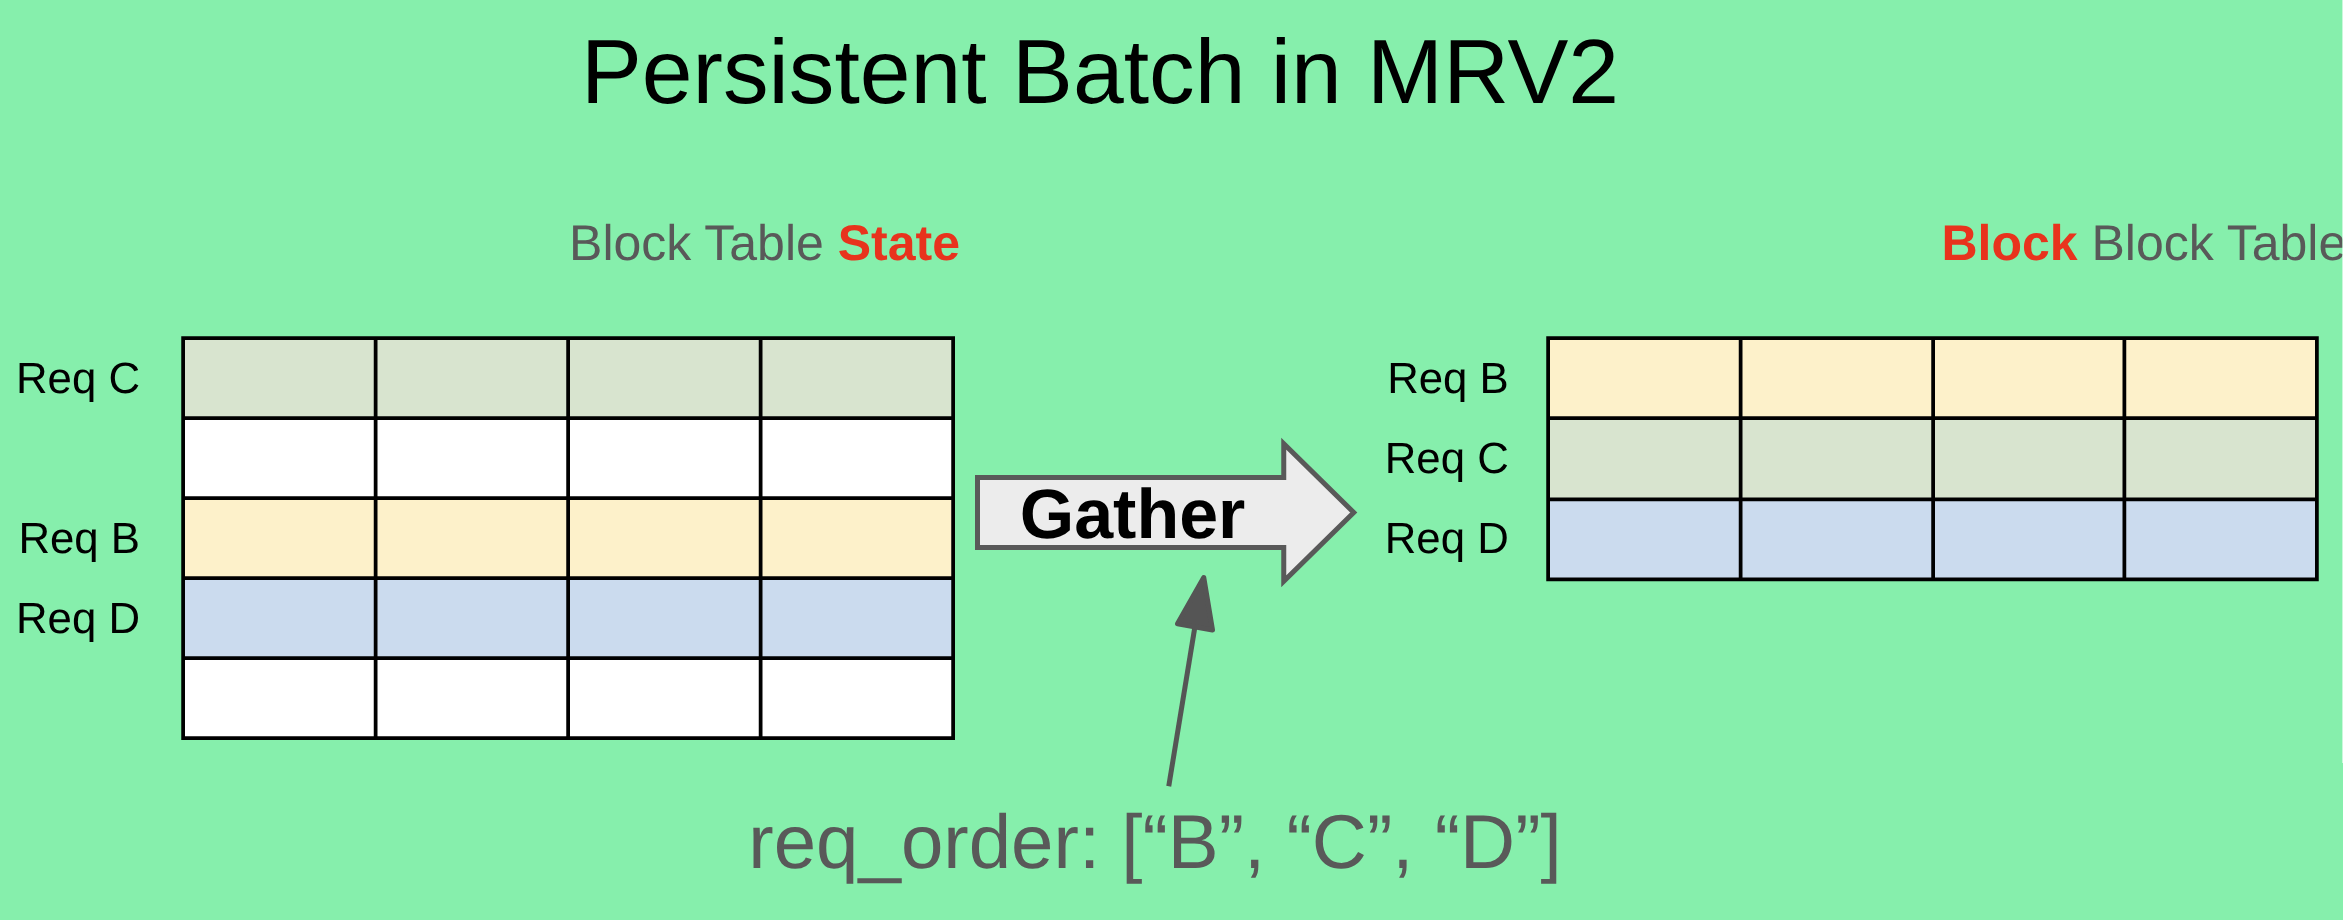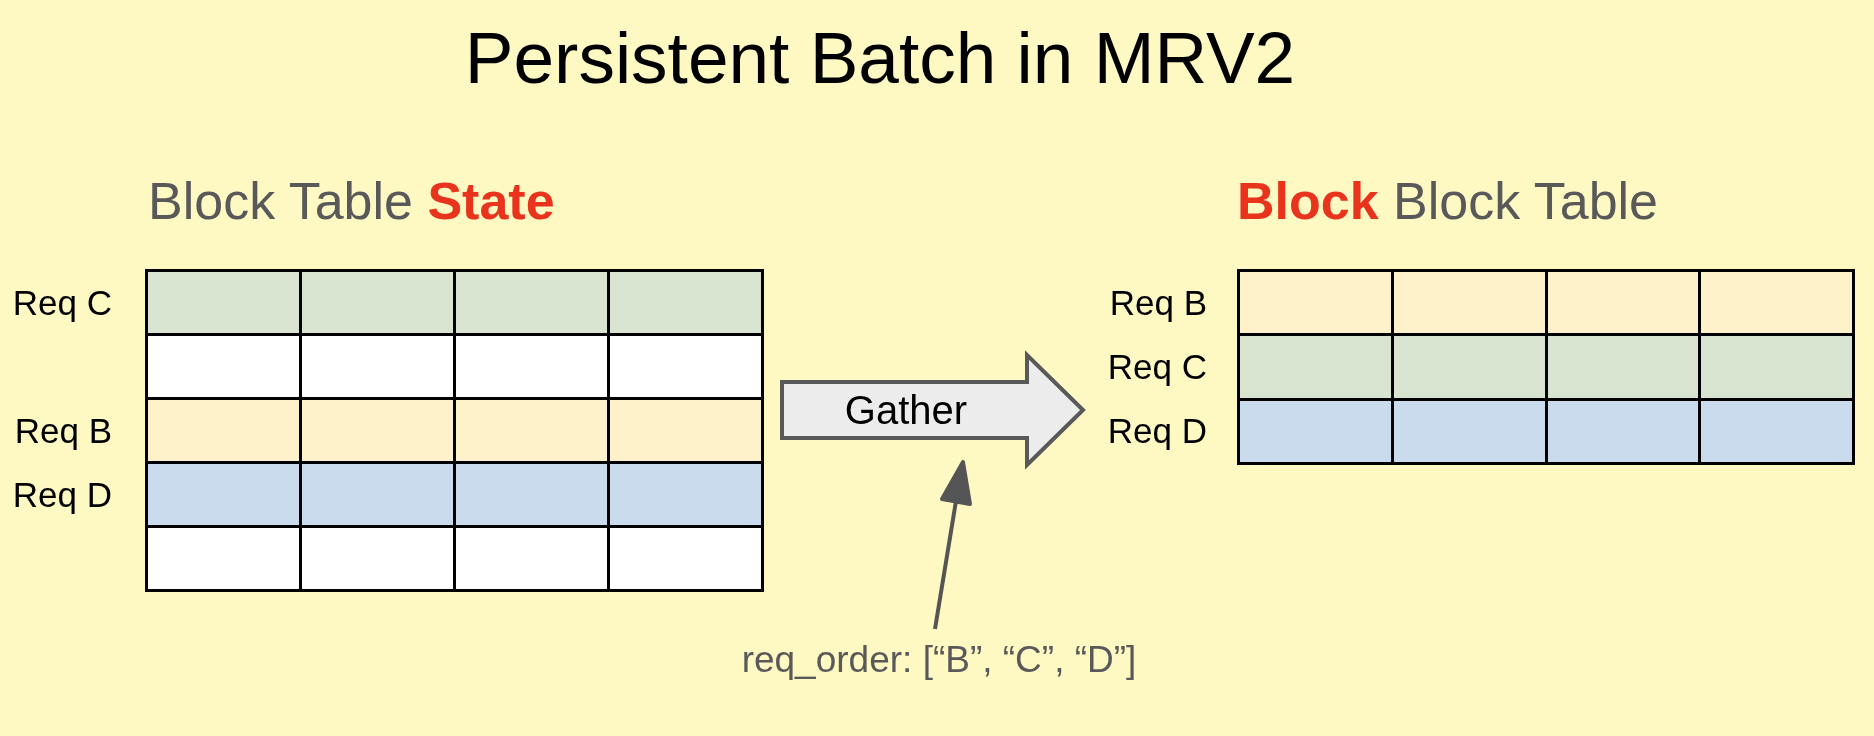--- a/index.html
+++ b/index.html
@@ -1,30 +1,30 @@
 <!DOCTYPE html>
 <html><head>
 <meta charset="utf-8">
 <style>
   html,body{margin:0;padding:0;background:#fff;}
   .canvas{
     position:relative;
     width:1874px;height:736px;
-    background:#fef9c3;
+    background:#86efac;
     overflow:hidden;
     font-family:"Liberation Sans", sans-serif;
   }
   .main-title{
     position:absolute;left:380px;top:16px;width:1000px;
     font-size:73px;line-height:1.15;text-align:center;color:#000;
     white-space:nowrap;
   }
   .section-title{
     position:absolute;top:172px;
-    font-size:52px;line-height:1.15;text-align:left;
+    font-size:40px;line-height:1.15;text-align:right;
     white-space:nowrap;
   }
   .section-title.left{left:148px;width:620px;}
   .section-title.right{left:1237px;width:640px;}
   .section-title .hl{font-weight:700;}
   .block-table{
     position:absolute;display:grid;gap:3px;padding:3px;
     background:#000;box-sizing:border-box;
   }
   .state-table{left:145px;top:269px;width:619px;height:323px;}
@@ -32,25 +32,25 @@
   .cell{width:100%;height:100%;}
   .row-label{
     position:absolute;height:40px;width:170px;
     display:flex;align-items:center;justify-content:flex-end;
     font-size:35px;color:#000;white-space:nowrap;
   }
   .overlay{position:absolute;left:0;top:0;pointer-events:none;}
   .gather-label{
     position:absolute;left:785px;top:382px;width:242px;height:56px;
     display:flex;align-items:center;justify-content:center;
-    font-size:40px;color:#000;
+    font-size:56px;color:#000;font-weight:bold;
   }
   .annotation{
-    position:absolute;left:589px;top:640px;width:700px;
-    text-align:center;font-size:37px;line-height:1.1;white-space:nowrap;
+    position:absolute;left:574px;top:640px;width:700px;
+    text-align:center;font-size:61px;line-height:1.1;white-space:nowrap;
   }
 </style>
 </head>
 <body>
 
 <div class="canvas">
 
   <div class="main-title">Persistent Batch in MRV2</div>
 
   <div class="section-title left"><span class="plain" style="color: rgb(89, 89, 89);">Block Table </span><span class="hl" style="color: rgb(232, 51, 29);">State</span></div>

